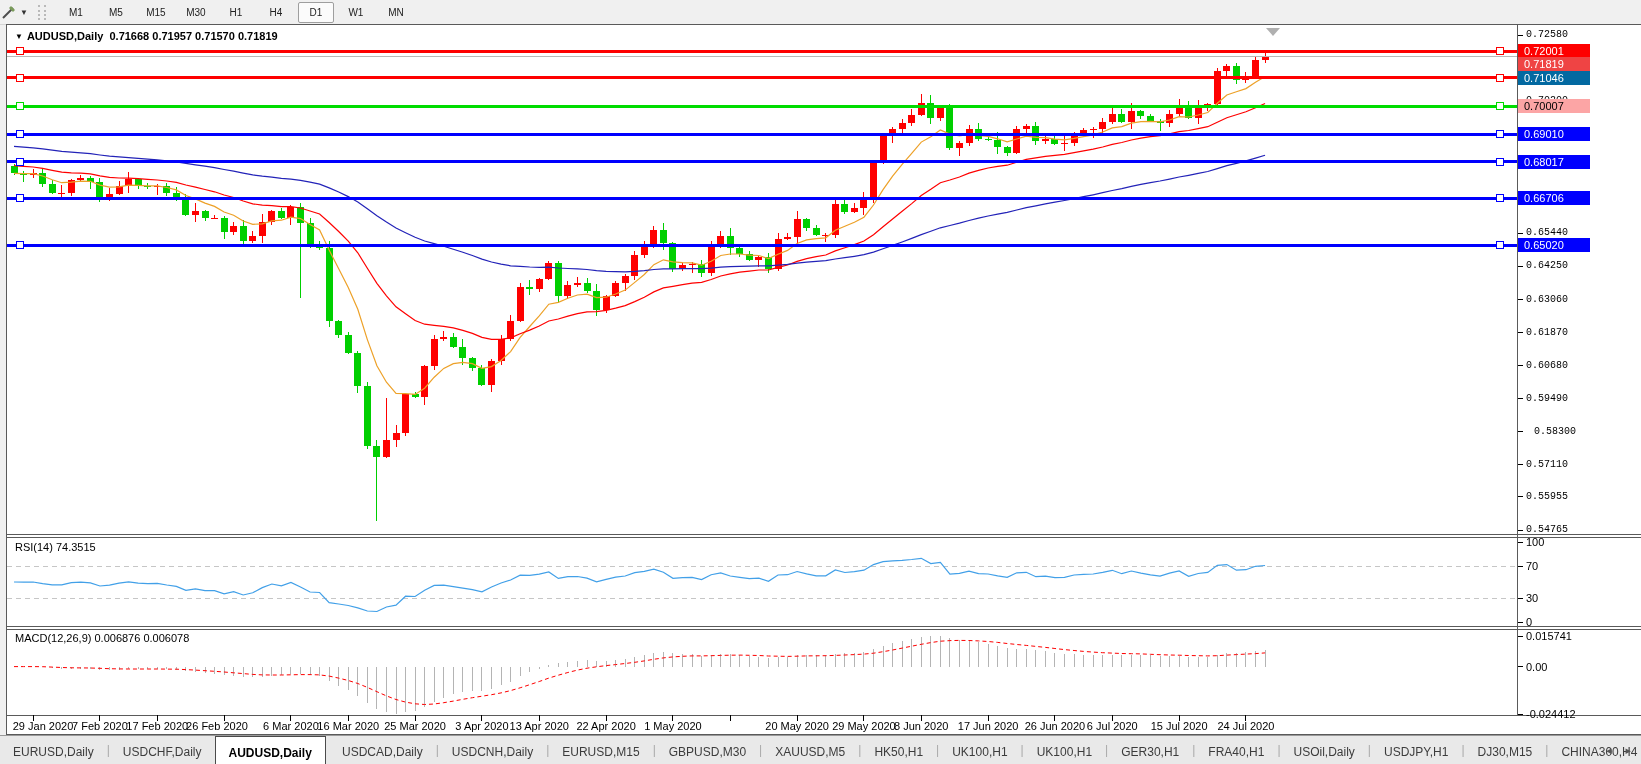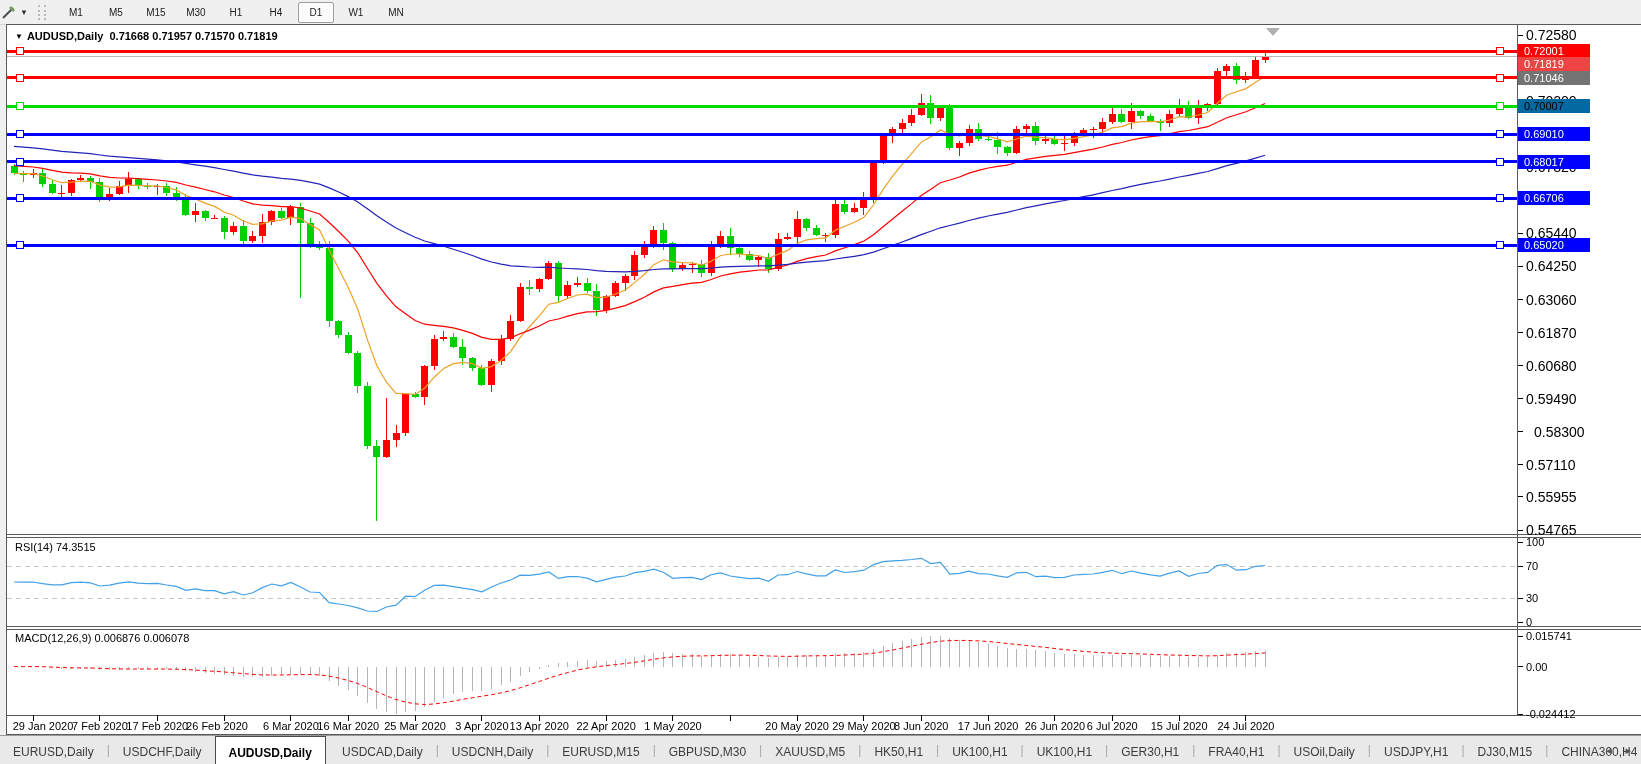--- a/index.html
+++ b/index.html
@@ -16,21 +16,21 @@
   .tf-btn.active{background:#fbfbfb;border-color:#9e9e9e;}
 
   
   #chart-window{position:absolute;left:6px;top:24px;width:1635px;height:711px;background:#fff;
                 border:1px solid #5a5a5a;border-right:none;box-sizing:border-box;overflow:hidden;}
   #chart-svg{position:absolute;left:0;top:0;}
   .ov{position:absolute;font-size:11px;color:#000;white-space:nowrap;line-height:13px;}
   .chart-title{left:8px;top:5px;font-weight:bold;}
   .chart-title .tri{font-size:8px;vertical-align:1px;margin-right:4px;}
   .ind-label{font-size:11px;color:#000;}
-  .axis-tick-label{position:absolute;left:1519px;height:12px;line-height:12px;font-size:14px;color:#000;}
+  .axis-tick-label{position:absolute;left:1519px;height:12px;line-height:12px;font-size:10px;color:#000;font-family:Liberation Mono, monospace;}
   .price-box{position:absolute;left:1511px;width:72px;height:14px;line-height:14px;font-size:11px;
              padding-left:6px;box-sizing:border-box;color:#fff;}
   .sub-axis-label{position:absolute;left:1519px;height:12px;line-height:12px;font-size:11px;color:#000;}
   .date-label{position:absolute;top:695px;transform:translateX(-50%);font-size:11px;color:#000;white-space:nowrap;}
 
   
   .tabbar{position:absolute;left:0;top:735px;width:1641px;height:29px;background:#e9e9e9;
           border-top:1px solid #9a9a9a;display:flex;align-items:stretch;font-size:12px;color:#3c3c3c;box-sizing:border-box;}
   .tab-spacer{width:26px;}
   .tab{display:flex;align-items:center;padding:16px 13px;white-space:nowrap;cursor:default;}
@@ -565,22 +565,22 @@
         <div class="axis-tick-label" style="top: 235.454px;">0.64250</div>
         <div class="axis-tick-label" style="top: 268.519px;">0.63060</div>
         <div class="axis-tick-label" style="top: 301.583px;">0.61870</div>
         <div class="axis-tick-label" style="top: 334.648px;">0.60680</div>
         <div class="axis-tick-label" style="top: 367.713px;">0.59490</div>
         <div class="axis-tick-label" style="top: 400.778px; padding-left: 8px;">0.58300</div>
         <div class="axis-tick-label" style="top: 433.843px;">0.57110</div>
         <div class="axis-tick-label" style="top: 465.935px;">0.55955</div>
         <div class="axis-tick-label" style="top: 499px;">0.54765</div>
         <div class="price-box" style="top: 19.0878px; background: rgb(254, 0, 0); color: rgb(255, 255, 255);">0.72001</div>
-        <div class="price-box" style="top: 45.6231px; background: #737373; color: rgb(255, 255, 255);">0.71046</div>
-        <div class="price-box" style="top: 74.4923px; background: #0369a1; color: rgb(0, 0, 0);">0.70007</div>
+        <div class="price-box" style="top: 45.6231px; background: #0369a1; color: rgb(255, 255, 255);">0.71046</div>
+        <div class="price-box" style="top: 74.4923px; background: #fca5a5; color: rgb(0, 0, 0);">0.70007</div>
         <div class="price-box" style="top: 102.194px; background: rgb(0, 0, 254); color: rgb(255, 255, 255);">0.69010</div>
         <div class="price-box" style="top: 129.786px; background: rgb(0, 0, 254); color: rgb(255, 255, 255);">0.68017</div>
         <div class="price-box" style="top: 166.212px; background: rgb(0, 0, 254); color: rgb(255, 255, 255);">0.66706</div>
         <div class="price-box" style="top: 213.059px; background: rgb(0, 0, 254); color: rgb(255, 255, 255);">0.65020</div>
         <div class="price-box" style="top: 32.1448px; background: #ef4444; color: rgb(255, 255, 255);">0.71819</div>
       </div>
     <div id="sub-axes">
         <div class="sub-axis-label" style="top: 511px;">100</div>
         <div class="sub-axis-label" style="top: 535px;">70</div>
         <div class="sub-axis-label" style="top: 567px;">30</div>

